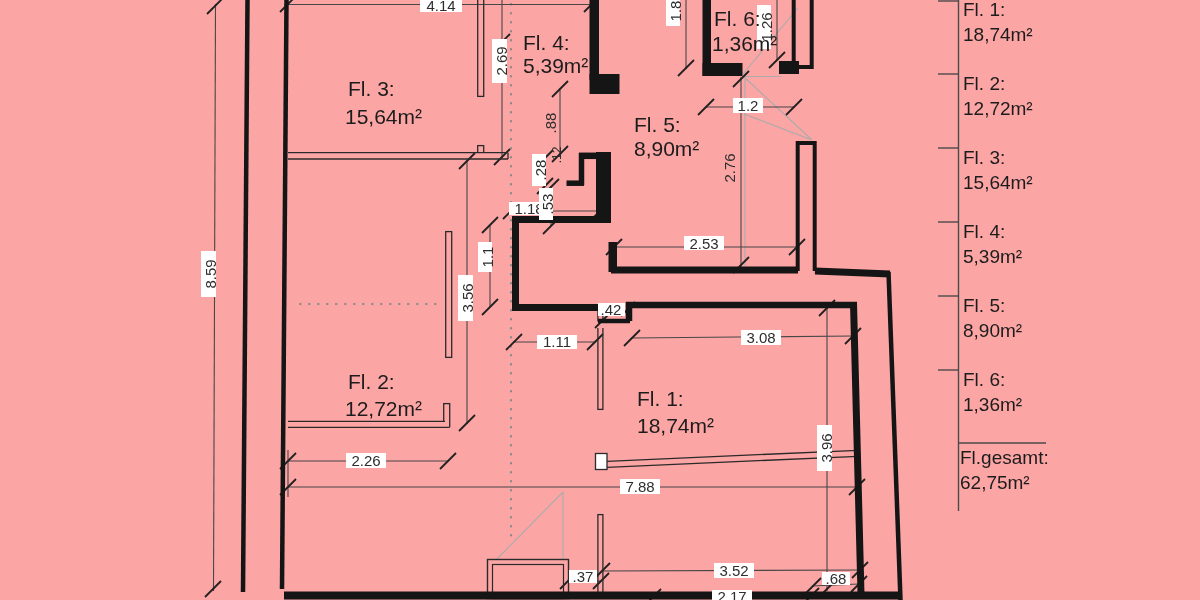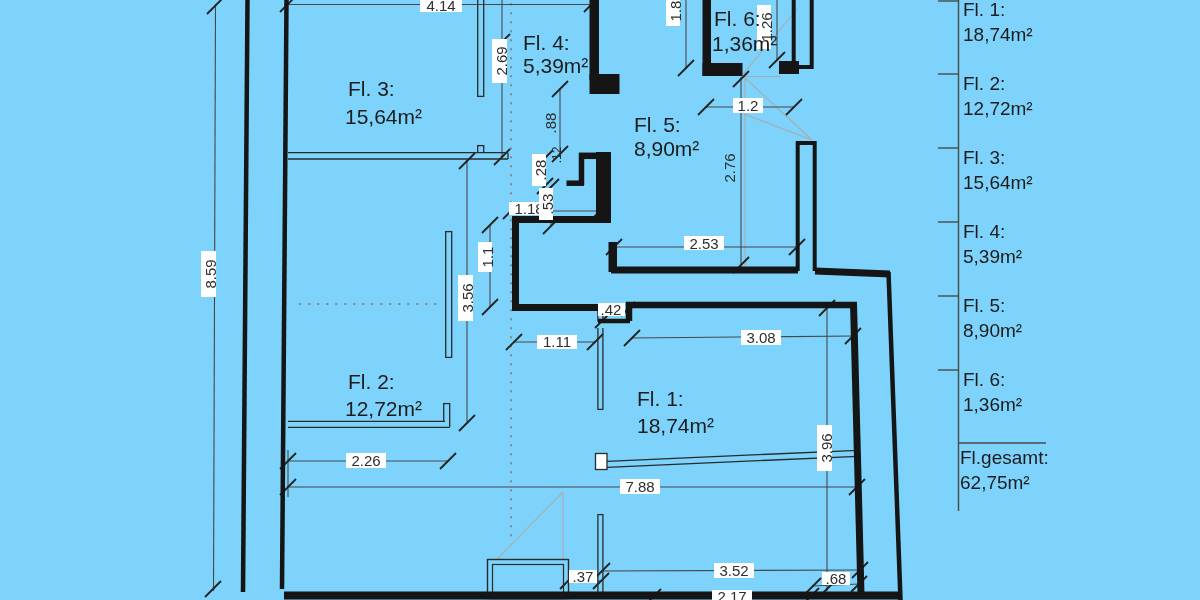--- a/index.html
+++ b/index.html
@@ -1,16 +1,16 @@
 <!DOCTYPE html>
 <html><head>
 <meta charset="utf-8">
 <style>
   html,body{margin:0;padding:0;background:#fff;}
-  #stage{position:relative;width:1200px;height:600px;background:#7dd3fc;overflow:hidden;
+  #stage{position:relative;width:1200px;height:600px;background:#fca5a5;overflow:hidden;
          font-family:"Liberation Sans",sans-serif;}
   svg{display:block;}
   .wall{stroke:#151515;fill:none;}
   .wallfill{fill:#151515;stroke:none;}
   .thin{stroke:#2a2a2a;stroke-width:1.3;fill:none;}
   .dim{stroke:#474747;stroke-width:1.1;fill:none;}
   .tick{stroke:#202020;stroke-width:1.8;fill:none;}
   .swing{stroke:#ababab;stroke-width:1.1;fill:none;}
   .dots{stroke:#8a8a8a;stroke-width:2.2;stroke-linecap:round;stroke-dasharray:0.5 8.5;fill:none;}
   .bg{fill:#ffffff;stroke:none;}

